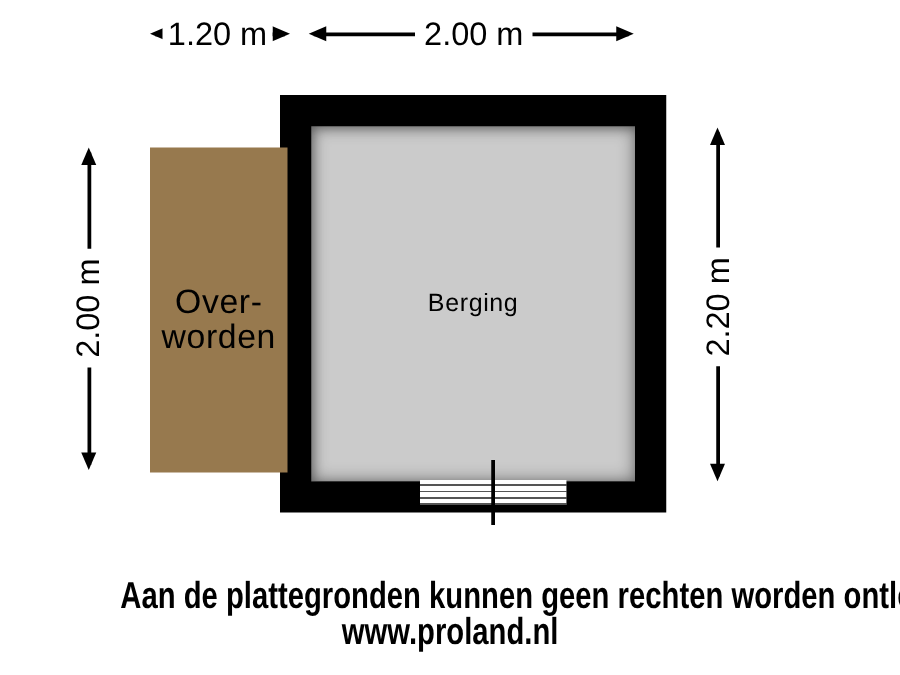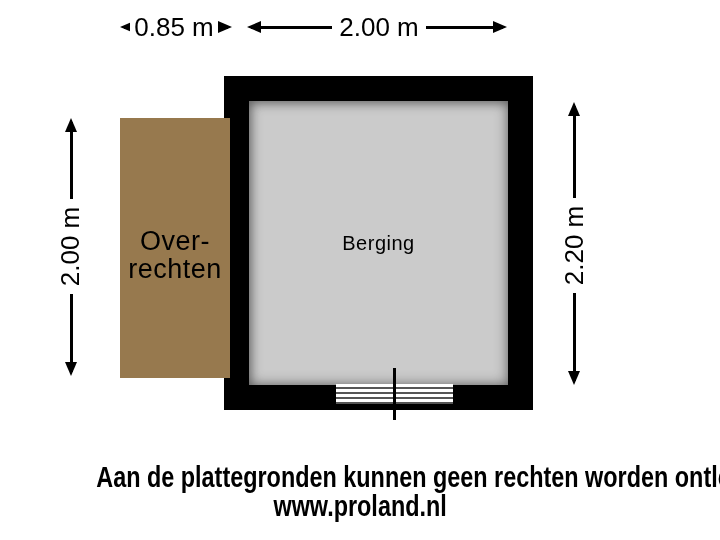--- a/index.html
+++ b/index.html
@@ -59,33 +59,33 @@
 
 <div class="stage">
 
   <div class="wall" style="background: rgb(0, 0, 0);"></div>
   <div class="floor" style="background: rgb(203, 203, 203);">
     <span class="room-label">Berging</span>
   </div>
 
   <div class="overkapping" style="background: rgb(151, 121, 78);">
     <span class="room-label">Over-
-rechten</span>
+worden</span>
   </div>
 
   <div class="threshold" style="--tl: #555555;"></div>
   <div class="door-line" style="background: rgb(0, 0, 0);"></div>
 
   <div class="dim" style="color: rgb(0, 0, 0);">
     <div class="dline" style="left:124px;top:26px;width:104px;height:3px;"></div>
     <div class="ah w" style="left:120px;top:21px;"></div>
     <div class="ah e" style="left:218px;top:21px;"></div>
   </div>
   <div class="dlabel" style="left: 130px; top: 13px; width: 88px; height: 29px; background: rgb(255, 255, 255);">
-    <span>0.85 m</span>
+    <span>1.20 m</span>
   </div>
 
   <div class="dim" style="color: rgb(0, 0, 0);">
     <div class="dline" style="left:251px;top:26px;width:252px;height:3px;"></div>
     <div class="ah w" style="left:247px;top:21px;"></div>
     <div class="ah e" style="left:493px;top:21px;"></div>
   </div>
   <div class="dlabel" style="left: 332px; top: 12px; width: 94px; height: 30px; background: rgb(255, 255, 255);">
     <span>2.00 m</span>
   </div>

